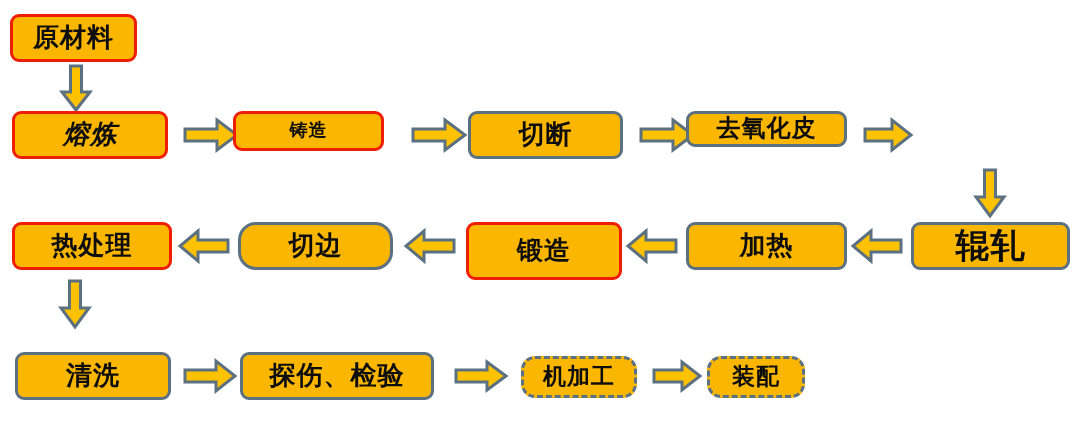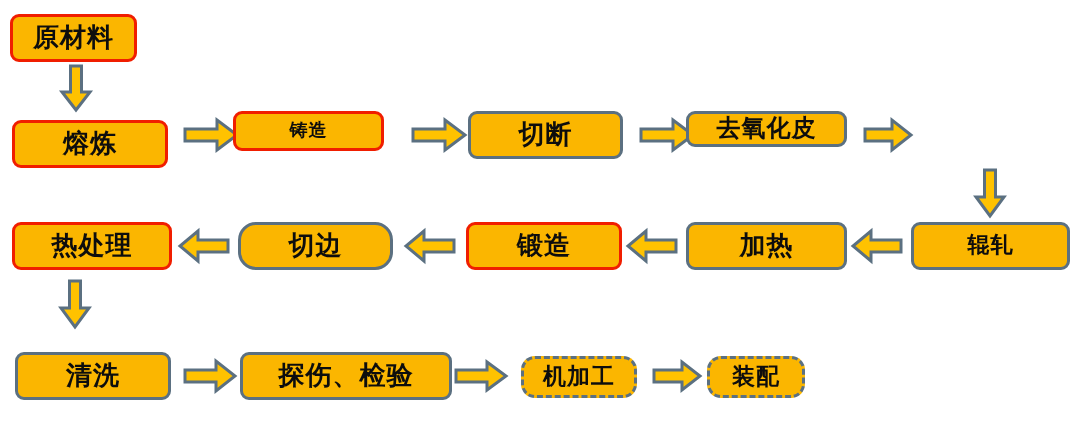--- a/index.html
+++ b/index.html
@@ -71,21 +71,21 @@
   <div class="node red" style="left:10px; top:14px; width:127px; height:48px; font-size:26px;">
     <span class="label">原材料</span>
   </div>
 
   <div class="arrow" style="left:60px; top:64px;">
     <svg width="32" height="48" viewBox="0 0 32 48">
       <path d="M10.5 2 L21.5 2 L21.5 28 L30 28 L16 46 L2 28 L10.5 28 Z"></path>
     </svg>
   </div>
 
-  <div class="node red" style="left:12px; top:120px; width:156px; height:48px; font-size:26px;">
+  <div class="node red" style="left:12px; top:111px; width:156px; height:48px; font-size:26px;font-style:italic;">
     <span class="label">熔炼</span>
   </div>
 
   <div class="arrow" style="left:183px; top:118px;">
     <svg width="56" height="34" viewBox="0 0 56 34">
       <path d="M2 11 L34 11 L34 2 L54 17 L34 32 L34 23 L2 23 Z"></path>
     </svg>
   </div>
 
   <div class="node red" style="left:233px; top:111px; width:151px; height:40px; font-size:18px;">
@@ -118,41 +118,41 @@
     </svg>
   </div>
 
 
   <div class="arrow" style="left:974px; top:168px;">
     <svg width="32" height="50" viewBox="0 0 32 50">
       <path d="M10.5 2 L21.5 2 L21.5 29 L30 29 L16 48 L2 29 L10.5 29 Z"></path>
     </svg>
   </div>
 
-  <div class="node gray" style="left:911px; top:222px; width:159px; height:48px; font-size:22px;text-align:center;">
+  <div class="node gray" style="left:911px; top:222px; width:159px; height:48px; font-size:34px;text-align:center;">
     <span class="label">辊轧</span>
   </div>
 
   <div class="arrow" style="left:851px; top:229px;">
     <svg width="52" height="34" viewBox="0 0 52 34">
       <path d="M50 11 L20 11 L20 2 L2 17 L20 32 L20 23 L50 23 Z"></path>
     </svg>
   </div>
 
   <div class="node gray" style="left:686px; top:222px; width:161px; height:48px; font-size:26px;">
     <span class="label">加热</span>
   </div>
 
   <div class="arrow" style="left:626px; top:229px;">
     <svg width="52" height="34" viewBox="0 0 52 34">
       <path d="M50 11 L20 11 L20 2 L2 17 L20 32 L20 23 L50 23 Z"></path>
     </svg>
   </div>
 
-  <div class="node red" style="left:466px; top:222px; width:156px; height:48px; font-size:26px;">
+  <div class="node red" style="left:466px; top:222px; width:156px; height:58px; font-size:26px;">
     <span class="label">锻造</span>
   </div>
 
   <div class="arrow" style="left:404px; top:229px;">
     <svg width="52" height="34" viewBox="0 0 52 34">
       <path d="M50 11 L20 11 L20 2 L2 17 L20 32 L20 23 L50 23 Z"></path>
     </svg>
   </div>
 
   <div class="node gray" style="left:238px; top:222px; width:155px; height:48px; font-size:26px;border-radius:18px;">
@@ -178,21 +178,21 @@
   <div class="node gray" style="left:15px; top:352px; width:156px; height:48px; font-size:26px;">
     <span class="label">清洗</span>
   </div>
 
   <div class="arrow" style="left:183px; top:359px;">
     <svg width="54" height="34" viewBox="0 0 54 34">
       <path d="M2 11 L33 11 L33 2 L52 17 L33 32 L33 23 L2 23 Z"></path>
     </svg>
   </div>
 
-  <div class="node gray" style="left:240px; top:352px; width:212px; height:48px; font-size:26px;align-items:center;">
+  <div class="node gray" style="left:240px; top:352px; width:194px; height:48px; font-size:26px;align-items:center;">
     <span class="label">探伤、检验</span>
   </div>
 
   <div class="arrow" style="left:454px; top:360px;">
     <svg width="54" height="32" viewBox="0 0 54 32">
       <path d="M2 10 L33 10 L33 2 L52 16 L33 30 L33 22 L2 22 Z"></path>
     </svg>
   </div>
 
   <div class="node dashed" style="left:521px; top:356px; width:116px; height:42px; font-size:23px;">

